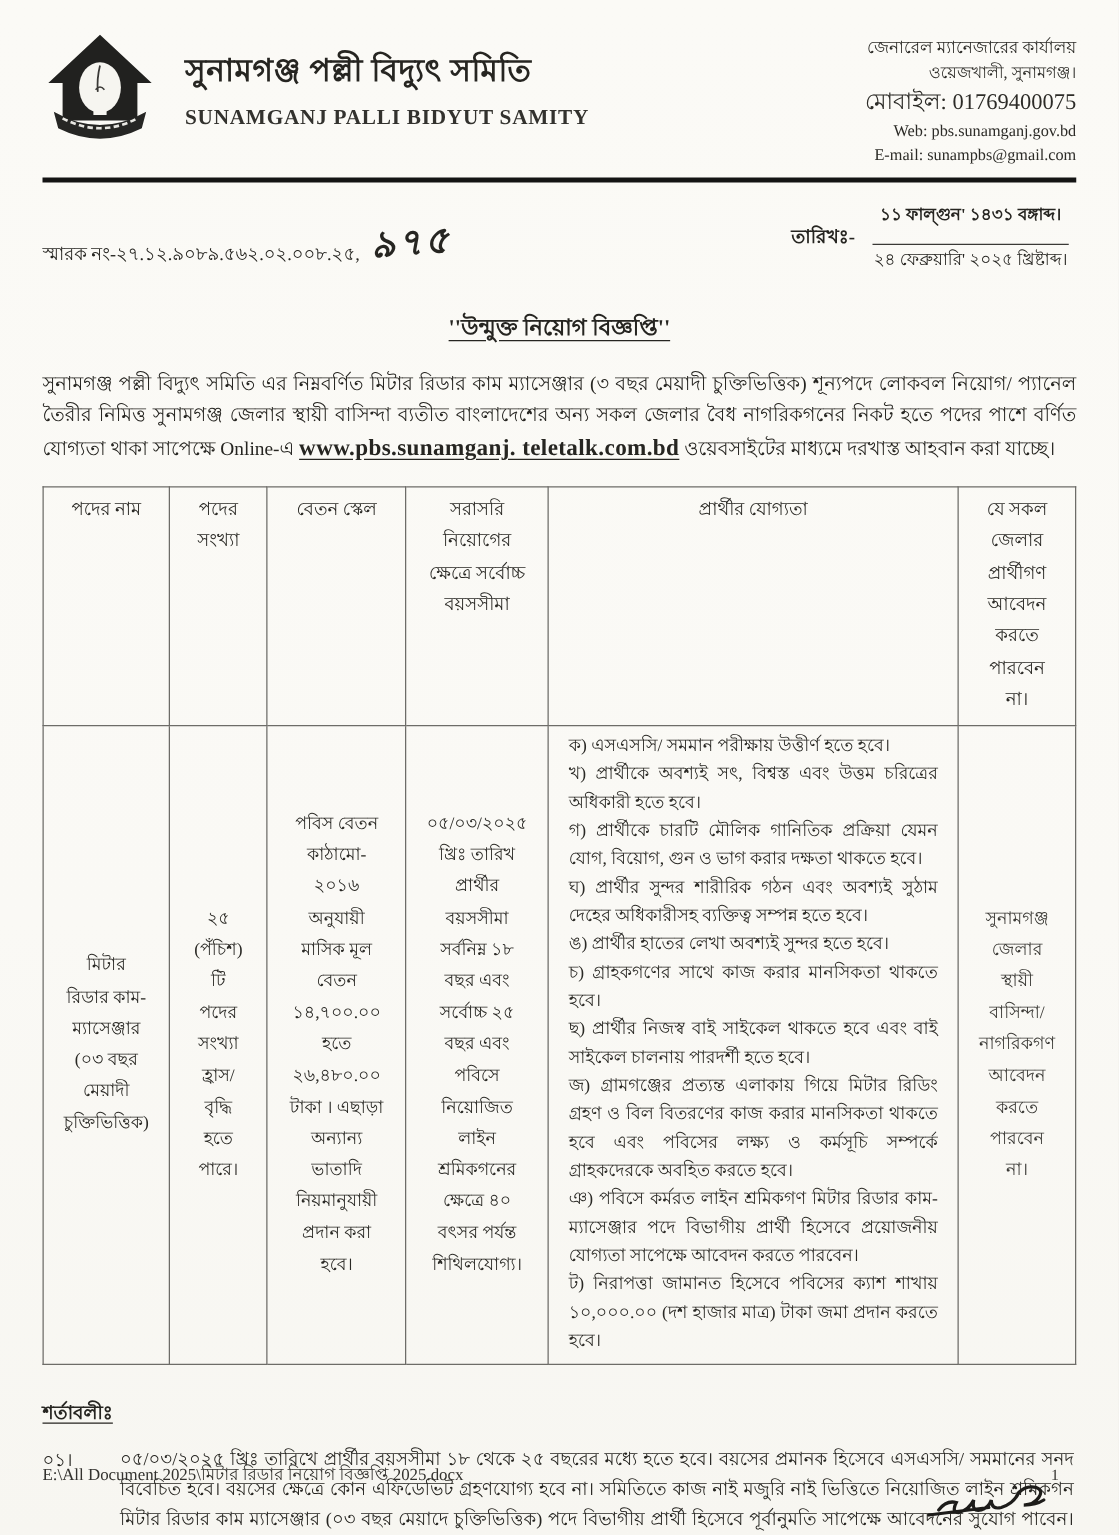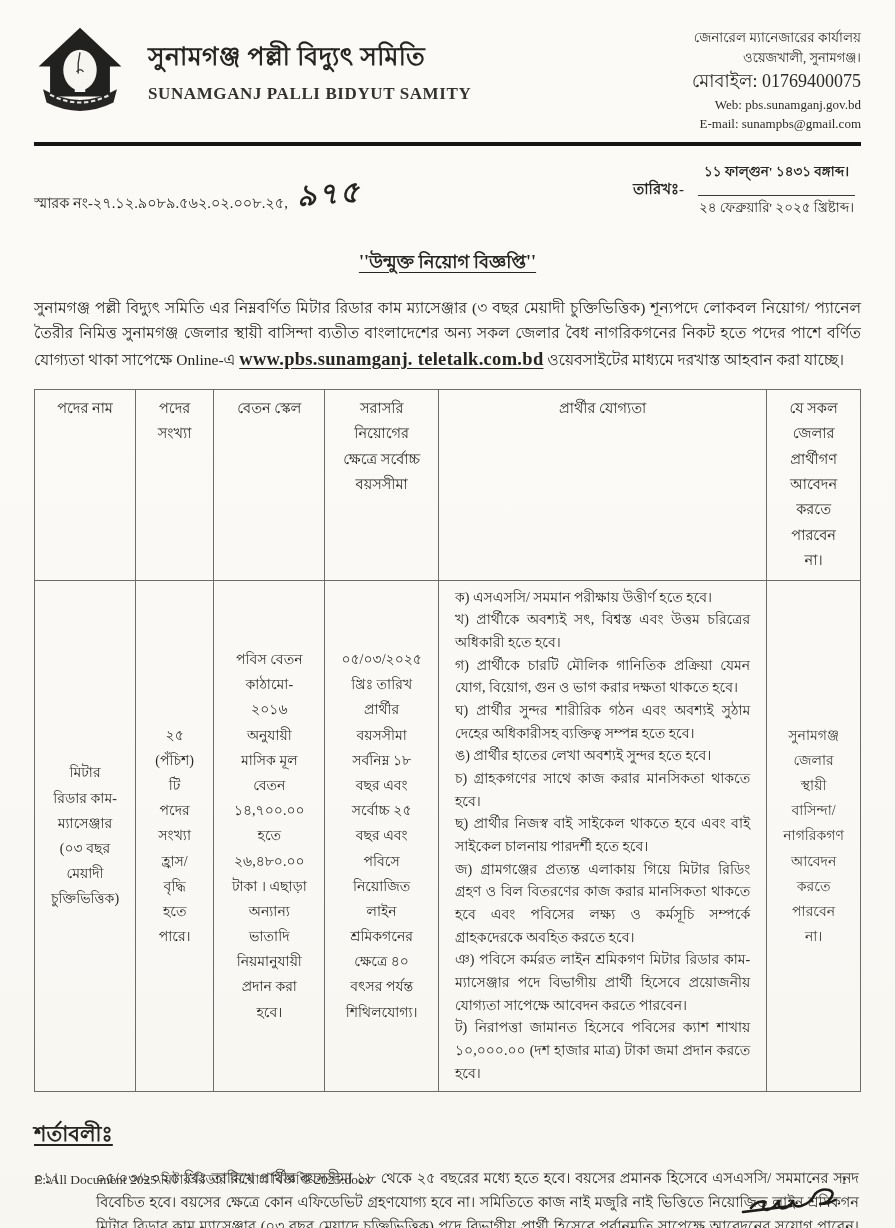--- a/index.html
+++ b/index.html
@@ -56,21 +56,21 @@
     font-size:14px; color:#2a2925;
   }
   table.notice th, table.notice td { border:1.4px solid #6d6c68; padding:6px 16px; }
   table.notice th { font-weight:normal; vertical-align:top; text-align:center; height:128px; font-size:14.5px; line-height:1.75; }
   td.c-post, td.c-count, td.c-pay, td.c-age, td.c-excl { text-align:center; vertical-align:middle; line-height:1.8; }
   td.c-qual { vertical-align:top; text-align:left; line-height:1.62; padding:8px 10px; }
   td.c-qual .q { text-align:justify; }
   tr.body-row { height:438px; }
   td.c-excl { color:#3a3935; }
   
-  .terms-head { font-weight:bold; font-size:21px; margin-top:26px; text-decoration:underline; text-underline-offset:3px; }
+  .terms-head { font-weight:bold; font-size:15px; margin-top:26px; text-decoration:underline; text-underline-offset:3px; }
   .term { display:flex; margin-top:14px; }
   .term .no { flex:0 0 62px; font-size:14.5px; }
   .term .txt { flex:1; font-size:14.5px; line-height:1.65; text-align:justify; padding-right:2px; }
   .term:first-of-type { margin-top:22px; }
   
   .footer {
     position:absolute; left:34px; right:34px; bottom:36px;
     display:flex; justify-content:space-between; align-items:center;
     font-size:13.5px; color:#33322e;
   }

